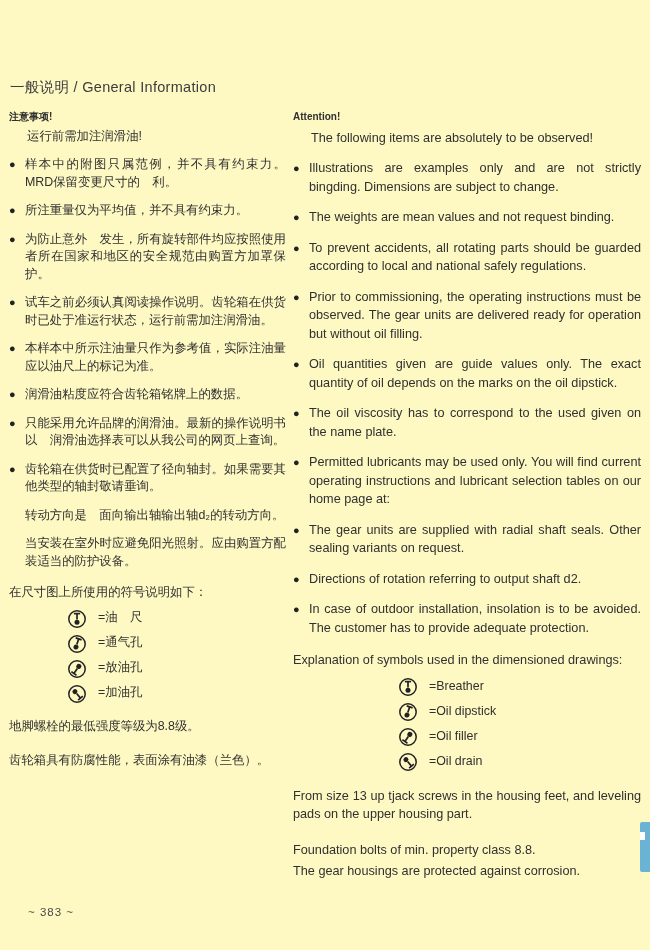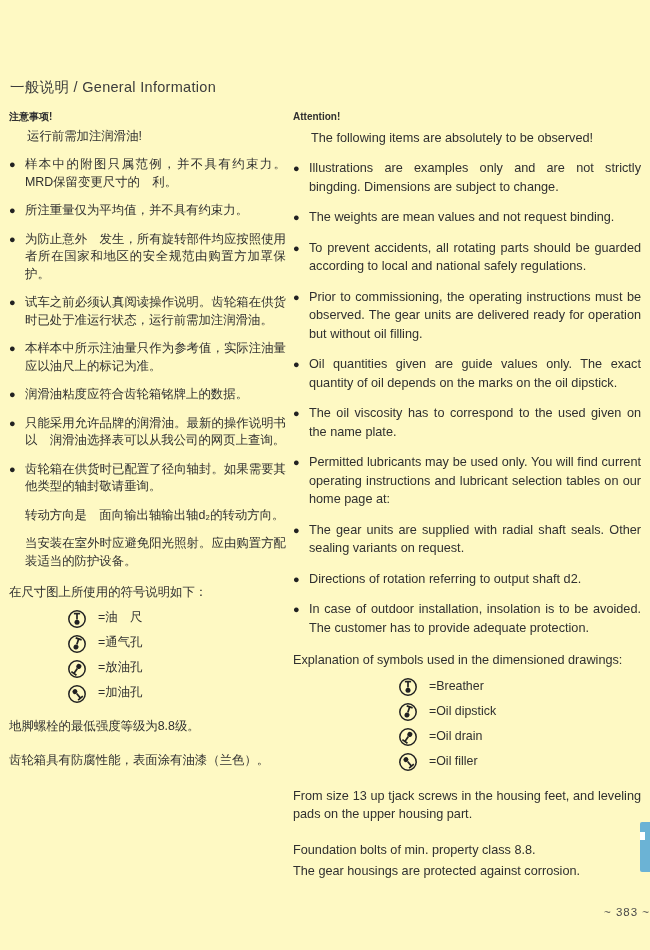--- a/index.html
+++ b/index.html
@@ -43,22 +43,22 @@
   .sym-row:nth-of-type(3) svg .glyph { transform:rotate(215deg); transform-origin:10px 10px; }
   .sym-row:nth-of-type(4) svg .glyph { transform:rotate(140deg); transform-origin:10px 10px; }
   
   .footer { margin-top:13px; }
   .fp { margin-top:3px; }
   .col-left  .footer .fp:first-of-type { margin-bottom:17px; }
   .col-right .footer { margin-top:14px; }
   .col-right .footer .fp:first-of-type { margin-bottom:17px; }
   
   .page-number {
-    position:absolute; left:0; right:0; top:906px;
-    text-align:right; font-size:11.5px; color:#4a4a4a; letter-spacing:1px;
+    position:absolute; left:0; right:8px; top:906px;
+    text-align:left; font-size:11.5px; color:#4a4a4a; letter-spacing:1px;padding-left:28px;
   }
   
   .side-tab {
     position:absolute; right:0; top:822px; width:10px; height:50px;
     border-radius:2px 0 0 2px;
   }
   .side-tab .notch {
     position:absolute; left:0; top:10px; width:5px; height:8px; background:#ffffff;
   }
 </style>
@@ -275,33 +275,33 @@
 
         <div class="sym-row">
           <svg viewBox="0 0 20 20">
             <circle cx="10" cy="10" r="8.2" fill="none" stroke="#222" stroke-width="1.5"></circle>
             <g class="glyph">
               <path d="M10 4.6 v6" stroke="#222" stroke-width="1.7" fill="none"></path>
               <path d="M6.9 4.6 h6.2" stroke="#222" stroke-width="1.7" fill="none"></path>
               <circle cx="10" cy="13.2" r="2.5" fill="#222"></circle>
             </g>
           </svg>
+          <span class="sym-label">=Oil filler</span>
+        </div>
+
+        <div class="sym-row">
+          <svg viewBox="0 0 20 20">
+            <circle cx="10" cy="10" r="8.2" fill="none" stroke="#222" stroke-width="1.5"></circle>
+            <g class="glyph">
+              <path d="M10 4.6 v6" stroke="#222" stroke-width="1.7" fill="none"></path>
+              <path d="M6.9 4.6 h6.2" stroke="#222" stroke-width="1.7" fill="none"></path>
+              <circle cx="10" cy="13.2" r="2.5" fill="#222"></circle>
+            </g>
+          </svg>
           <span class="sym-label">=Oil drain</span>
-        </div>
-
-        <div class="sym-row">
-          <svg viewBox="0 0 20 20">
-            <circle cx="10" cy="10" r="8.2" fill="none" stroke="#222" stroke-width="1.5"></circle>
-            <g class="glyph">
-              <path d="M10 4.6 v6" stroke="#222" stroke-width="1.7" fill="none"></path>
-              <path d="M6.9 4.6 h6.2" stroke="#222" stroke-width="1.7" fill="none"></path>
-              <circle cx="10" cy="13.2" r="2.5" fill="#222"></circle>
-            </g>
-          </svg>
-          <span class="sym-label">=Oil filler</span>
         </div>
       </div>
 
     <div class="footer">
 
         <div class="fp">From size 13 up tjack screws in the housing feet, and leveling pads on the upper housing part.</div>
 
         <div class="fp">Foundation bolts of min. property class 8.8.</div>
 
         <div class="fp">The gear housings are protected against corrosion.</div>

